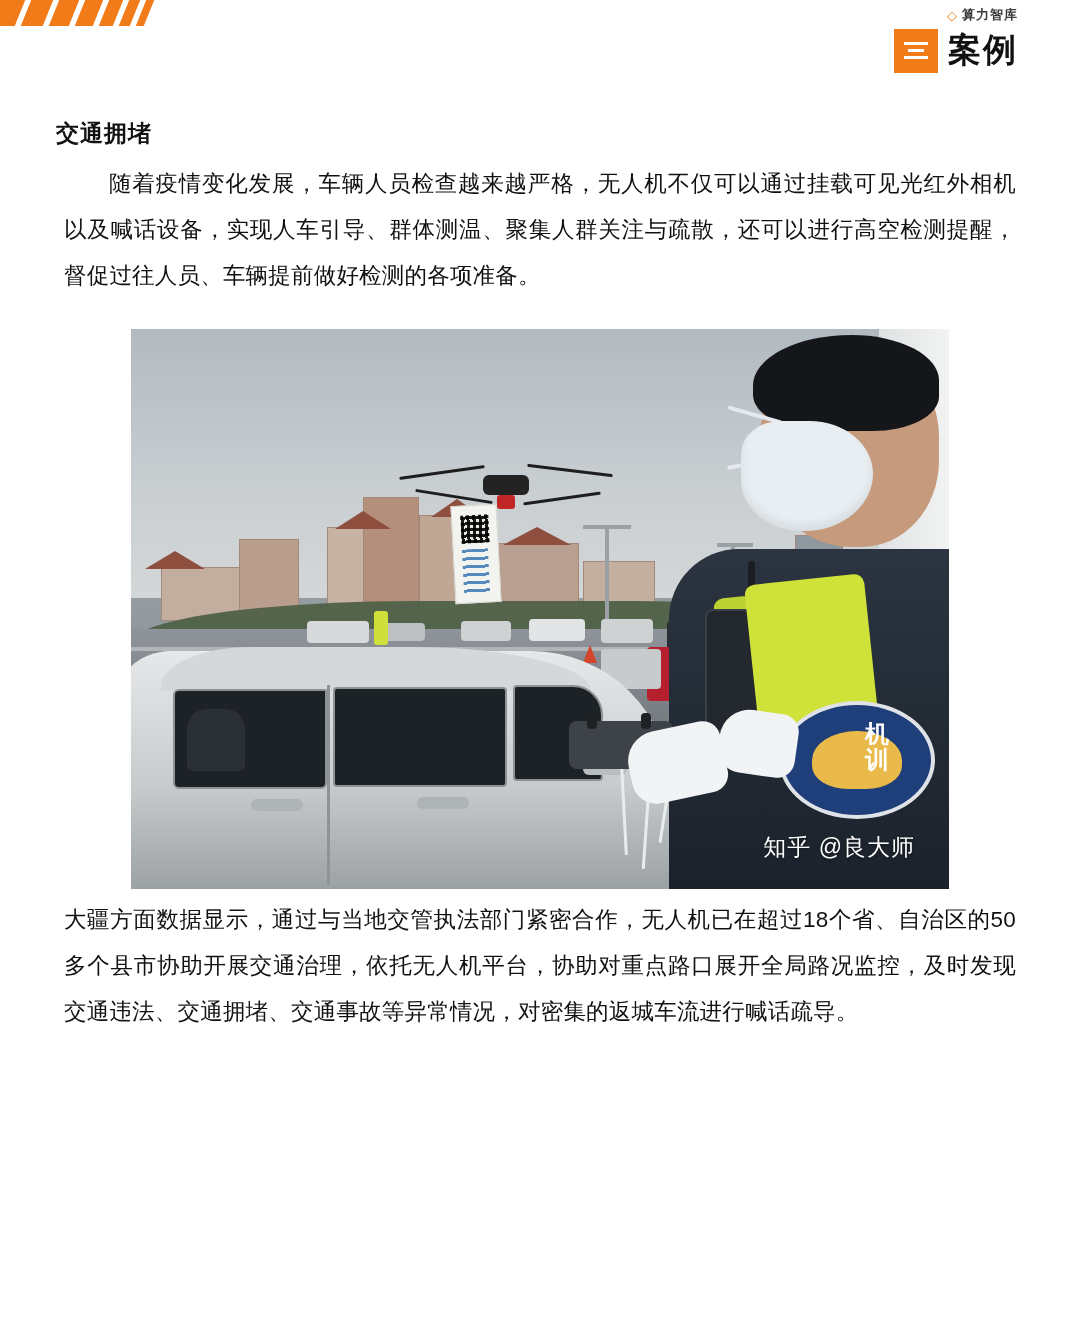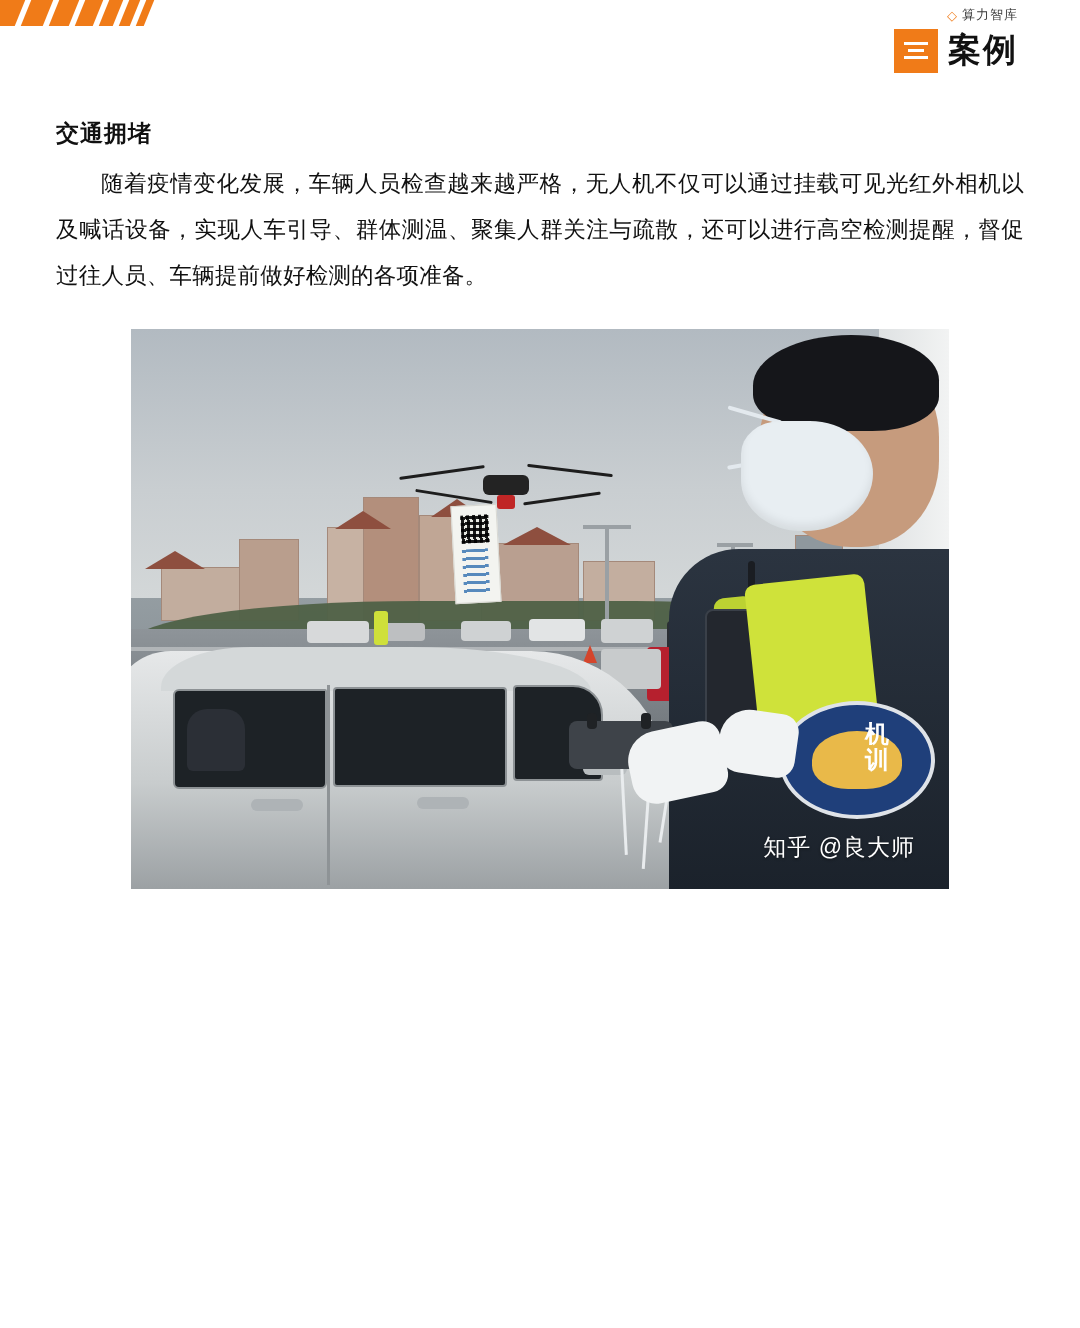--- a/index.html
+++ b/index.html
@@ -57,21 +57,21 @@
   .brand-mark {
     color: #f07b18;
     font-size: 13px;
     line-height: 1;
     letter-spacing: -1px;
   }
   .brand-text {
     font-size: 13px;
     color: #3a3a3a;
     letter-spacing: 1px;
-    font-weight: normal;
+    font-weight: bold;
   }
 
   .section-tag {
     position: absolute;
     right: 62px;
     top: 28px;
     display: flex;
     align-items: center;
     gap: 10px;
   }
@@ -107,21 +107,21 @@
   .subtitle {
     font-size: 23px;
     font-weight: bold;
     color: #111111;
     margin: 30px 0 12px 0;
     letter-spacing: 1px;
   }
   p.para {
     font-size: 22.5px;
     line-height: 46px;
-    margin: 0;
+    margin: 8px;
     text-align: justify;
     letter-spacing: 0.2px;
     color: #111111;
   }
   p.indent {
     text-indent: 2em;
   }
 
   
   .figure {
@@ -534,13 +534,14 @@
         <div class="ctrl-stick"></div>
         <div class="ctrl-stick s2"></div>
         <div class="glove"></div>
         <div class="glove g2"></div>
       </div>
 
       <div class="photo-watermark">知乎 @良大师</div>
     </div>
   </div>
 
+  <p class="para after-figure">大疆方面数据显示，通过与当地交管执法部门紧密合作，无人机已在超过18个省、自治区的50多个县市协助开展交通治理，依托无人机平台，协助对重点路口展开全局路况监控，及时发现交通违法、交通拥堵、交通事故等异常情况，对密集的返城车流进行喊话疏导。</p>
 </div>
 
 </body></html>

